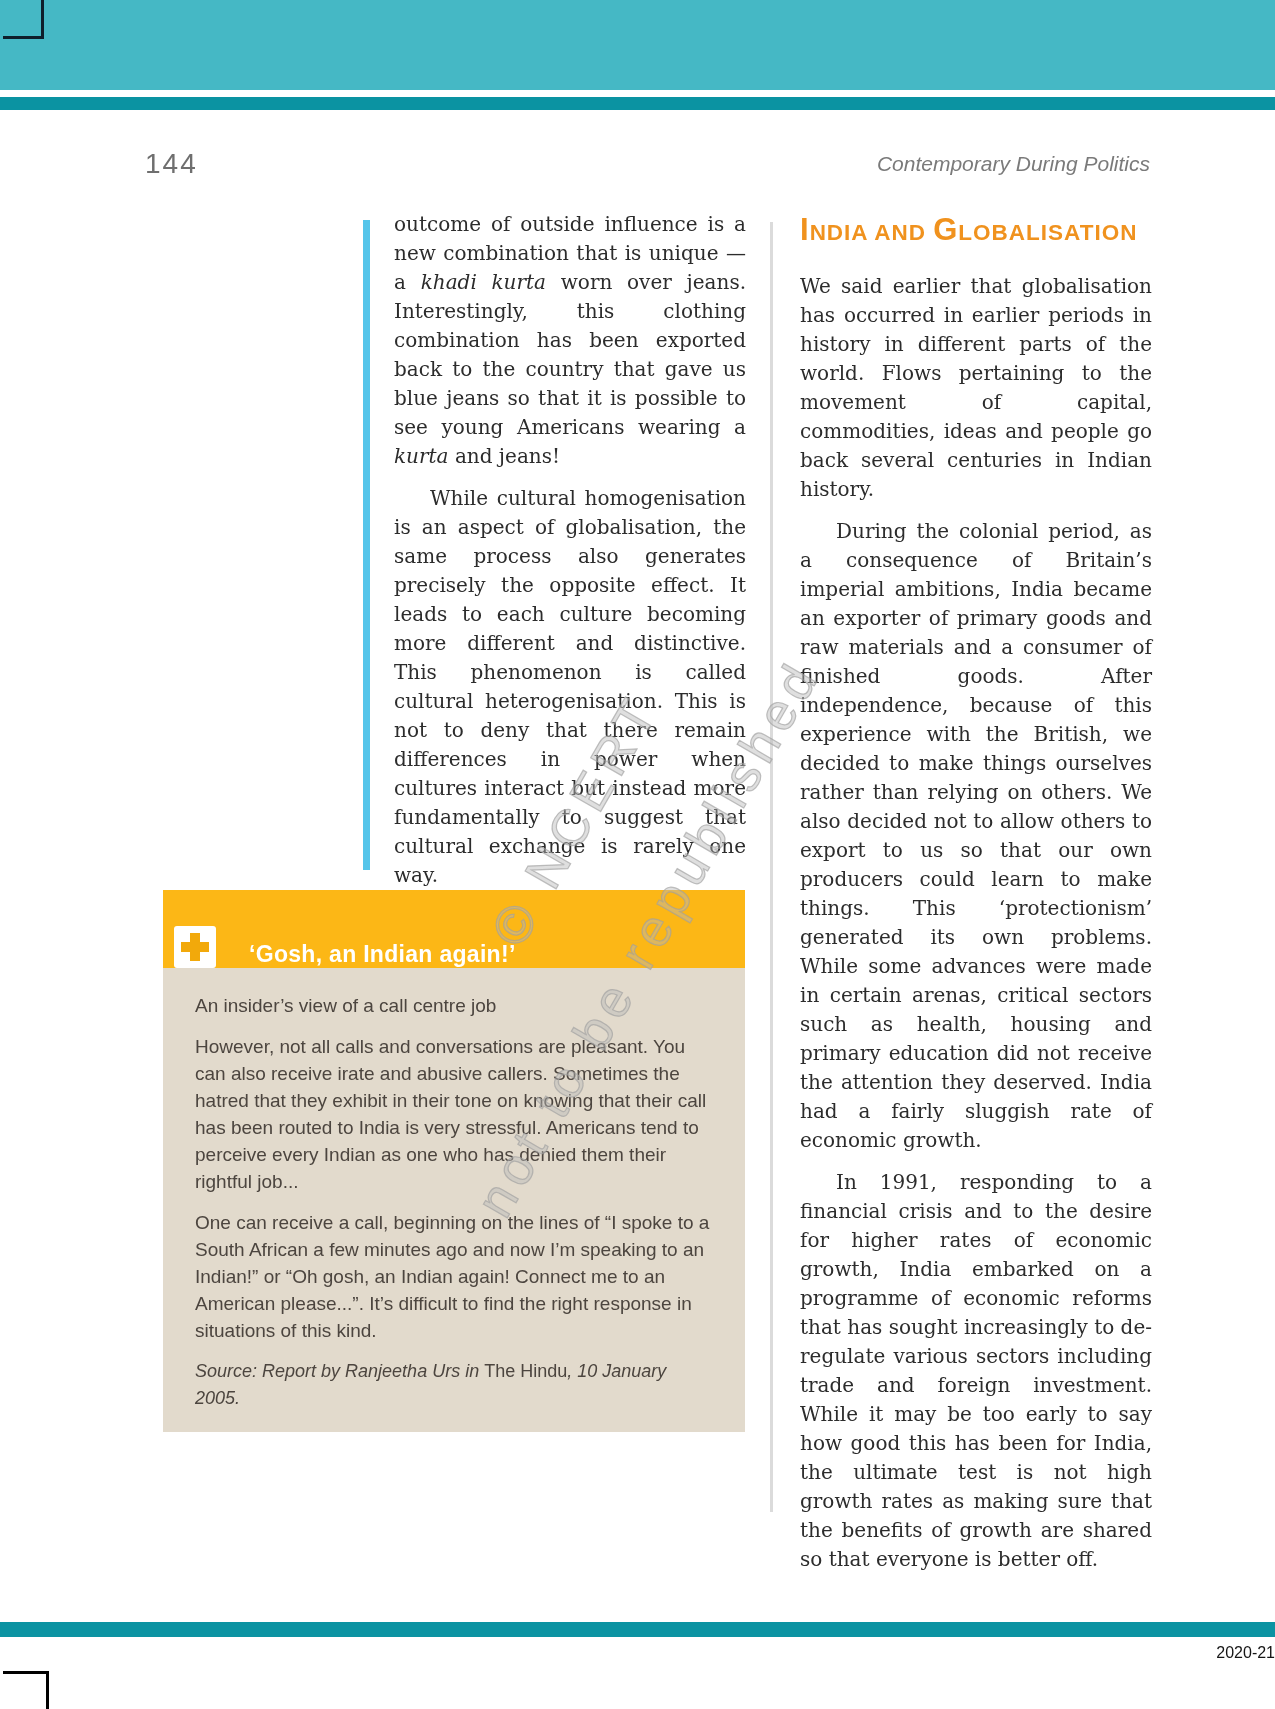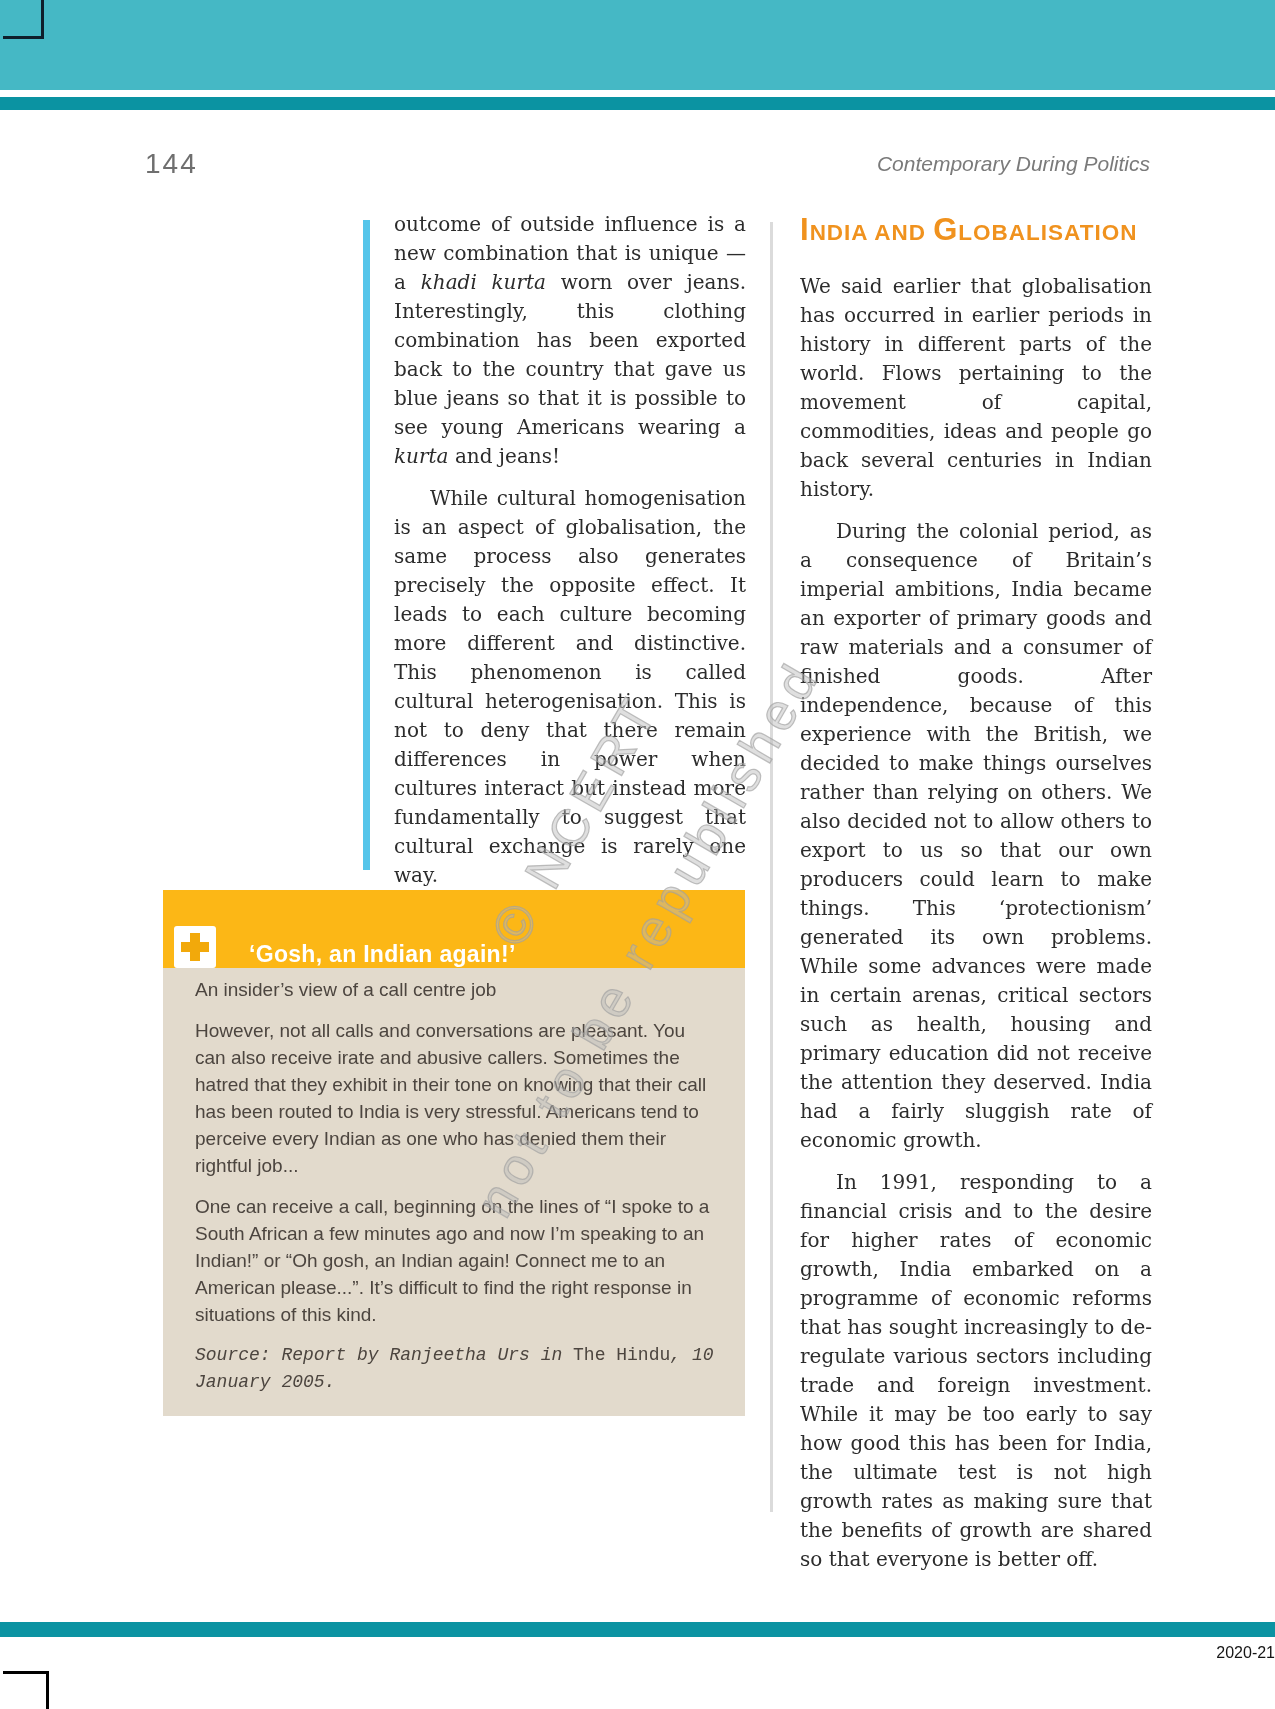--- a/index.html
+++ b/index.html
@@ -33,24 +33,24 @@
                      color:#F0921E; font-weight:bold; letter-spacing:1px; line-height:34px; white-space:nowrap; }
   .section-heading .cap { font-size:31px; }
   .section-heading .sc  { font-size:22.5px; }
   
   .callout { position:absolute; left:163px; top:890px; width:582px; }
   .callout-header { height:78px; background:#FCB716; display:flex; align-items:flex-end; }
   .plus-icon { position:relative; width:42px; height:42px; background:#ffffff; border-radius:3px; margin-left:11px; flex:none; }
   .plus-icon .ph { position:absolute; left:7px; top:16px; width:28px; height:10px; background:#F2A90B; }
   .plus-icon .pv { position:absolute; left:16px; top:7px; width:10px; height:28px; background:#F2A90B; }
   .callout-title { margin-left:33px; color:#ffffff; font-size:23px; font-weight:bold; letter-spacing:0.3px; }
-  .callout-body { background:#E2DACC; color:#4C453F; padding:8px 30px 20px 32px;
+  .callout-body { background:#E2DACC; color:#4C453F; padding:24px 30px 20px 32px;
                   font-size:19px; line-height:27px; }
   .callout-body p { margin:0 0 14px 0; }
-  .callout-body p:last-child { margin-bottom:0;font-family:Liberation Mono, monospace; }
+  .callout-body p:last-child { margin-bottom:0; }
   .callout-body .source { font-size:18px; }
   
   .watermark { position:absolute; white-space:nowrap; z-index:5; pointer-events:none;
                font-size:52px; letter-spacing:7px; color:rgba(185,185,185,0.45);
                -webkit-text-stroke:1.2px rgba(160,160,160,0.65); }
   .wm1 { left:575px; top:820px; transform:translate(-50%,-50%) rotate(-60deg); }
   .wm2 { left:648px; top:938px; transform:translate(-50%,-50%) rotate(-60deg); }
 </style>
 </head>
 <body>

